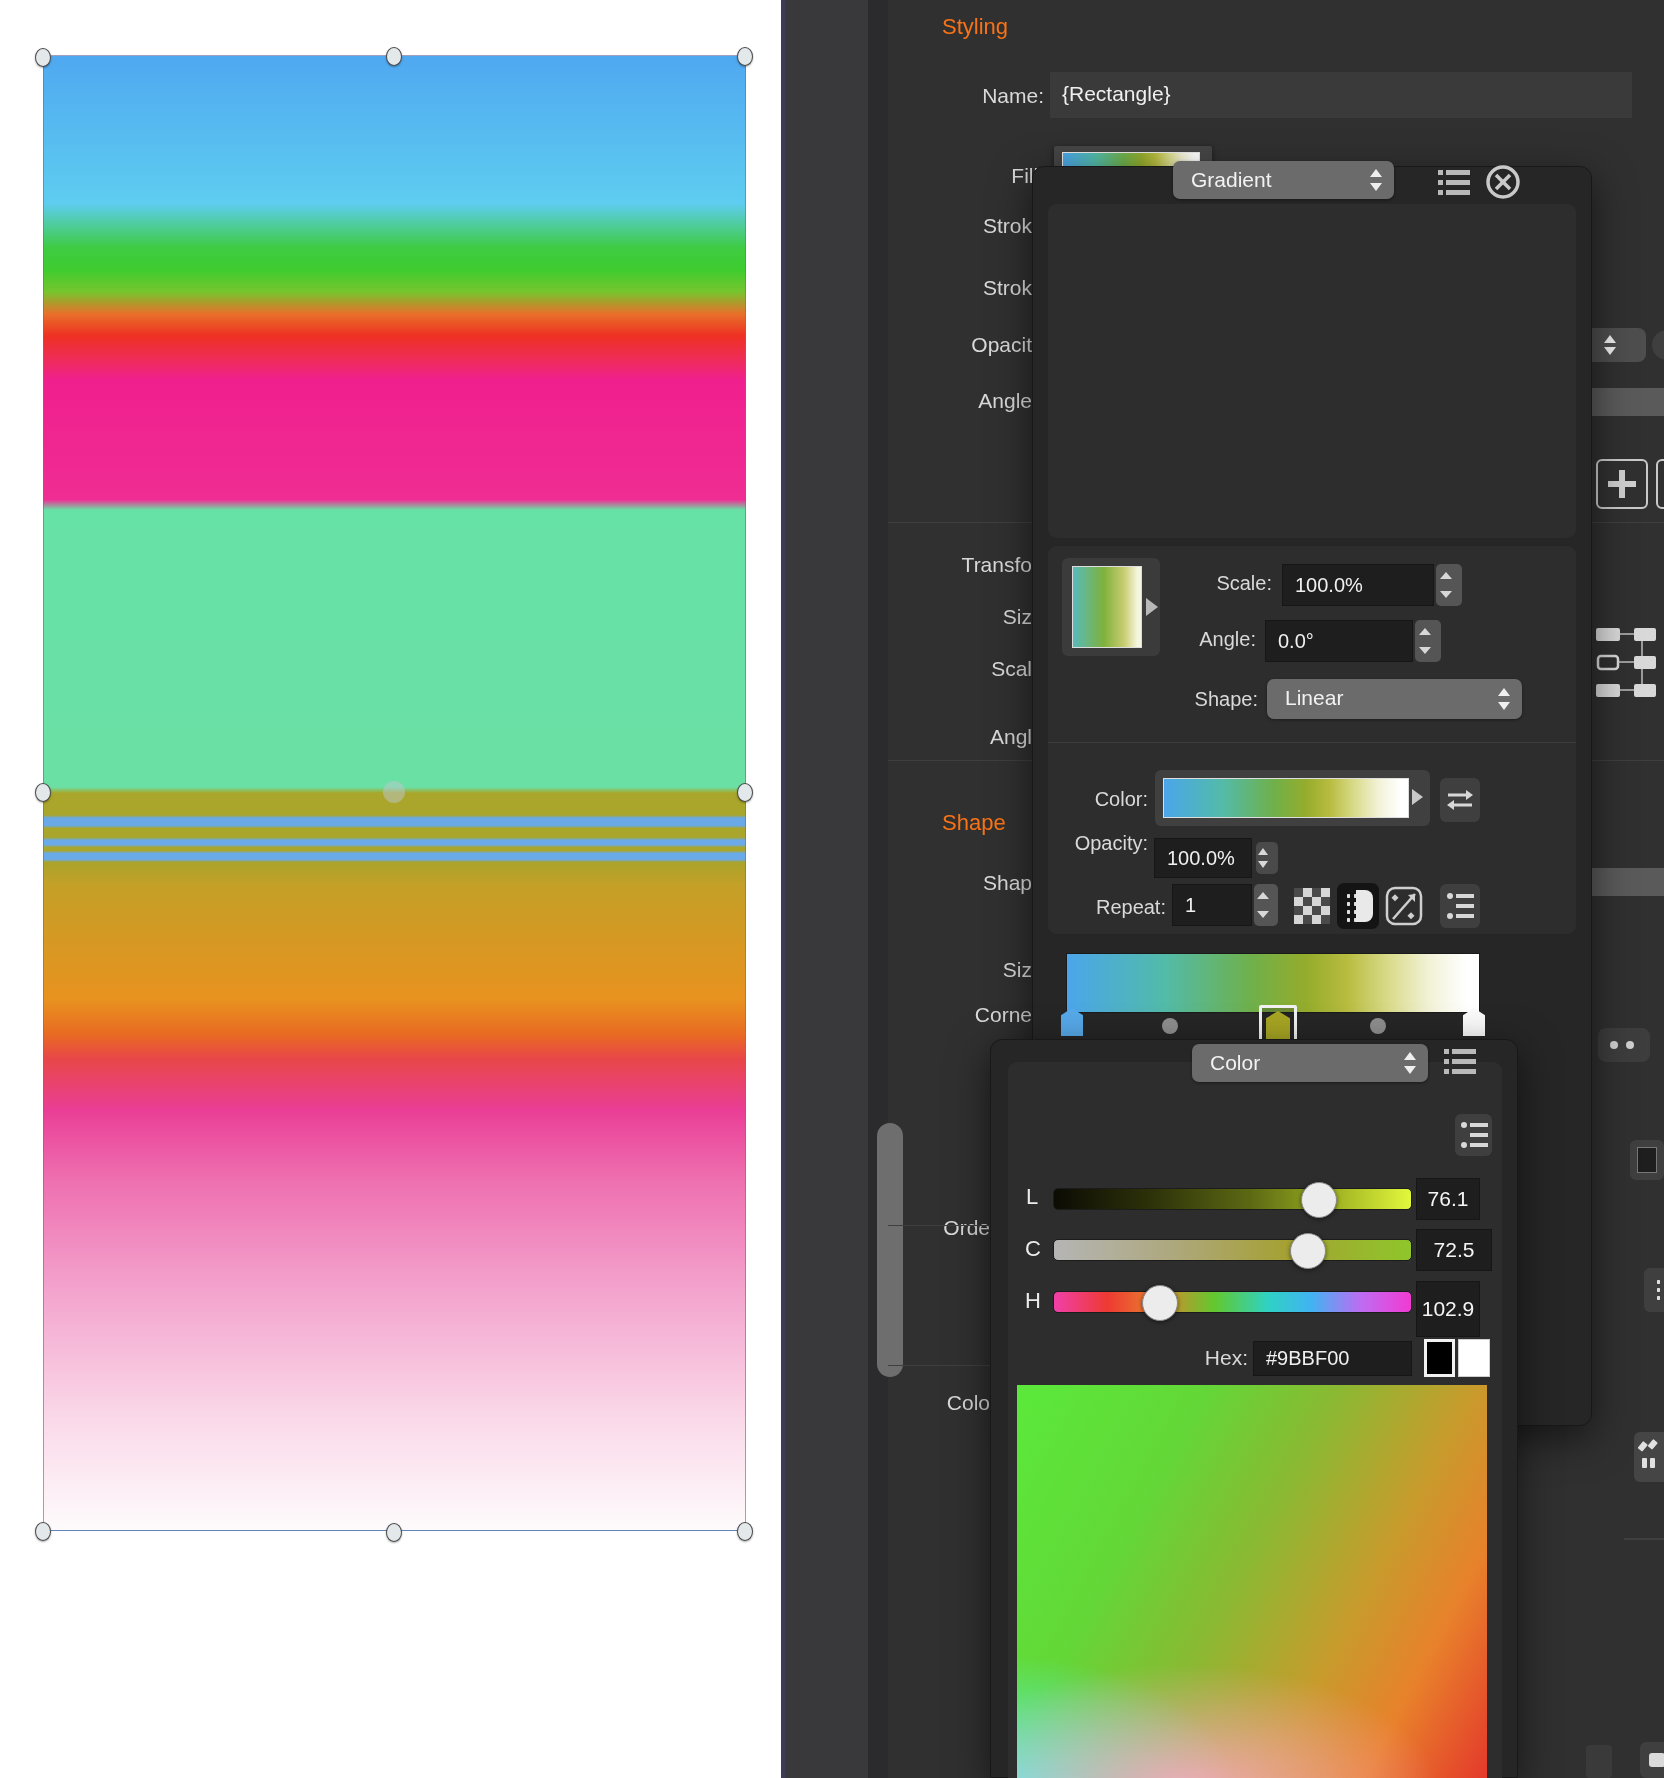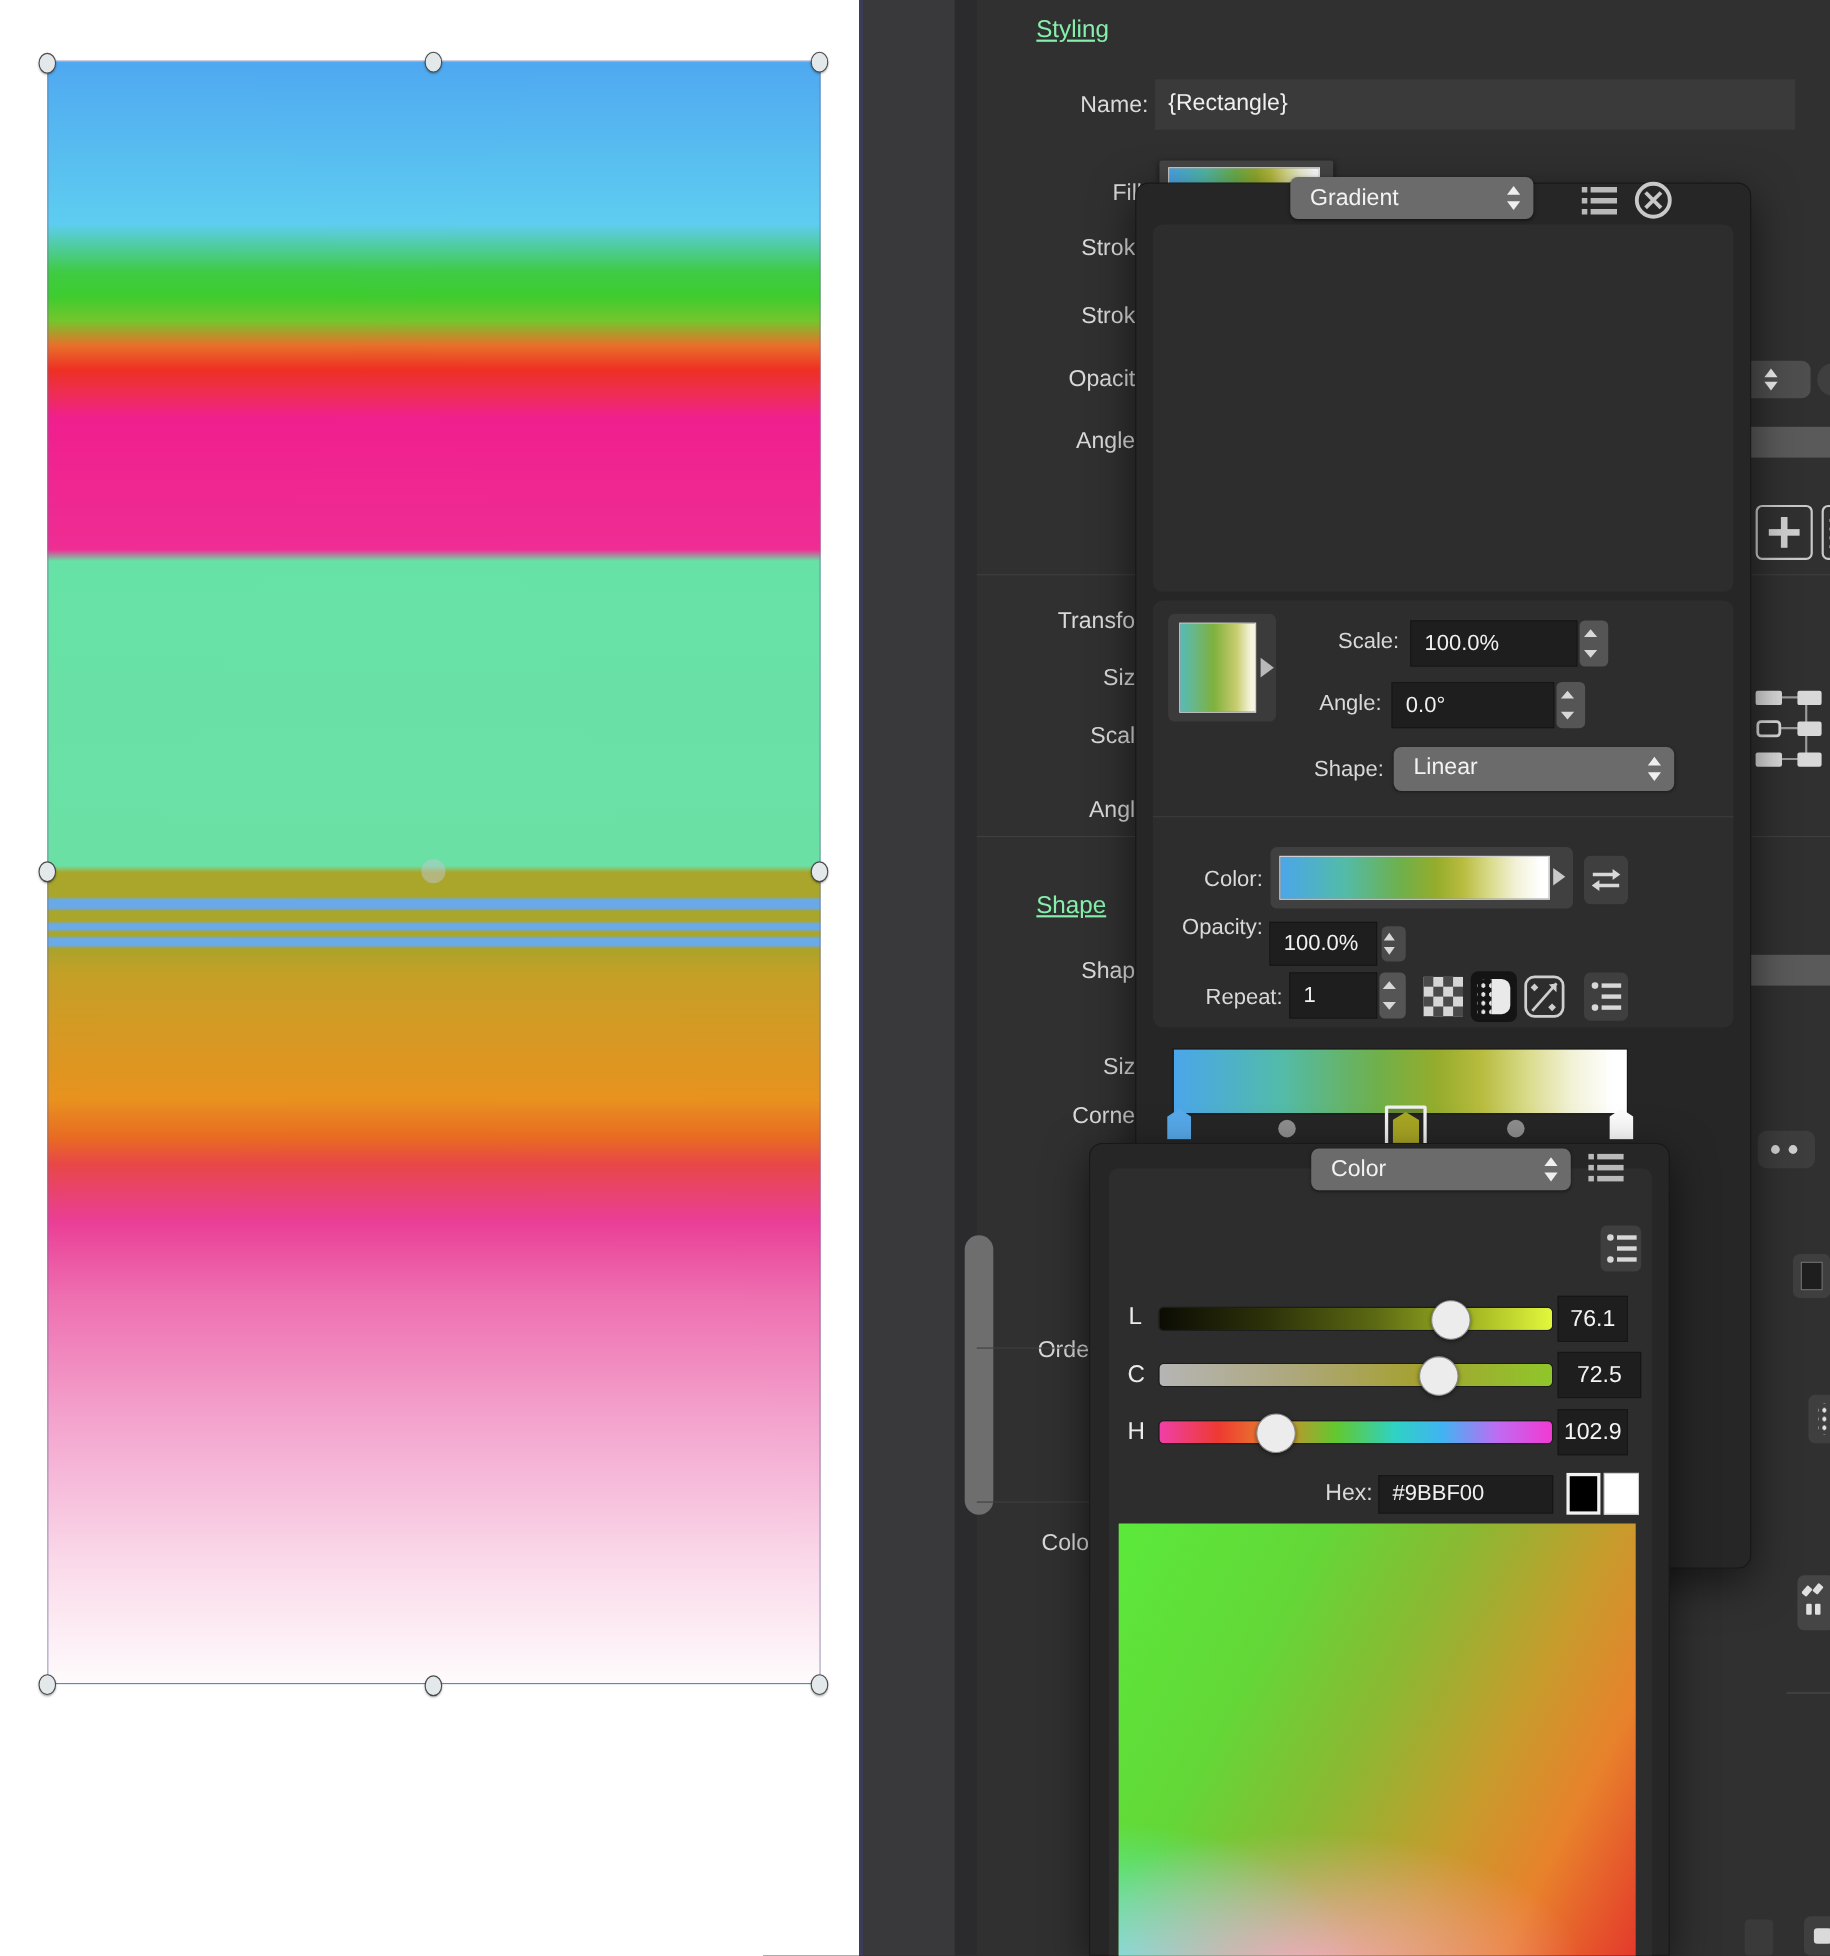--- a/index.html
+++ b/index.html
@@ -23,21 +23,21 @@
       #69A9E8 52.2%, #A9A62B 52.4%, #A9A62B 53.0%, #6AAAE8 53.2%, #6AAAE8 53.5%,
       #A9A62B 53.7%, #A9A62B 53.9%, #6AAAE8 54.1%, #6AAAE8 54.5%, #AAA32B 54.7%,
       #C4A027 56.2%, #E8921F 64%, #E86A23 66.4%, #E84747 68%, #EA3E96 71.5%,
       #EE6FB0 76.2%, #F3A3CD 83.7%, #FAD9E9 92.5%, #FEFBFC 100%);}
   .handle{width:16px;height:19px;border-radius:50%;background:#e3e8eb;border:1.5px solid #4a4a4a;
           box-shadow:0 1px 2px rgba(0,0,0,.35);}
   #center-dot{width:22px;height:22px;border-radius:50%;background:rgba(190,200,205,.5);}
 
   
   .ilabel{font-size:21px;color:#d9d9d9;white-space:nowrap;overflow:hidden;text-align:right;height:26px;line-height:26px;}
-  .iheader{font-size:22px;color:#86efac;text-decoration:underline;}
+  .iheader{font-size:22px;color:#f97316;}
   .divider{height:1px;background:#3f3f3f;}
 
   #name-field{left:1050px;top:72px;width:582px;height:46px;background:#3a3a3a;}
   #name-value{left:1062px;top:82px;font-size:21px;color:#efefef;}
   #fill-swatch-frame{left:1054px;top:146px;width:158px;height:67px;background:#454545;
      box-shadow:0 2px 6px rgba(0,0,0,.5);border-radius:2px;}
   .grad-h{background:linear-gradient(90deg,#4BA6EA 0%,#53BBA8 24%,#6FB04A 45%,#95AC2C 58%,
           #B8BC3F 68%,#D9DB8A 78%,#F2F2D8 88%,#FFFFFF 97%);}
   #fill-swatch{left:1062px;top:152px;width:138px;height:54px;border:1px solid #e8e8e8;}
   #fill-fold{left:1194px;top:195px;width:0;height:0;border-left:18px solid transparent;border-bottom:18px solid #ababab;}
@@ -376,21 +376,21 @@
   <div class="abs slabel" style="left:1025px;top:1236px;z-index:9;">C</div>
   <div class="abs track" id="c-track" style="left:1053px;top:1239px;width:359px;z-index:9;"></div>
   <div class="knob" style="left:1290px;top:1233px;z-index:9;"></div>
   <div class="abs vfield" style="left:1416px;top:1229px;width:76px;height:42px;z-index:9;">
     <span>72.5</span>
   </div>
 
   <div class="abs slabel" style="left:1025px;top:1288px;z-index:9;">H</div>
   <div class="abs track" id="h-track" style="left:1053px;top:1291px;width:359px;z-index:9;"></div>
   <div class="knob" style="left:1142px;top:1285px;z-index:9;"></div>
-  <div class="abs vfield" style="left:1416px;top:1281px;width:64px;height:42px;z-index:9;">
+  <div class="abs vfield" style="left:1416px;top:1281px;width:64px;height:56px;z-index:9;">
     <span>102.9</span>
   </div>
 
   <div class="abs plabel" style="left:1148px;top:1346px;width:100px;font-size:21px;z-index:9;">Hex:</div>
   <div class="abs field" style="left:1253px;top:1341px;width:159px;height:35px;z-index:9;">
     <span>#9BBF00</span>
   </div>
   <div class="abs" style="left:1424px;top:1339px;width:31px;height:38px;background:#000;border:3px solid #f2f2f2;z-index:9;"></div>
   <div class="abs" style="left:1458px;top:1339px;width:32px;height:38px;background:#fff;border:1px solid #cfcfcf;z-index:9;"></div>
 

